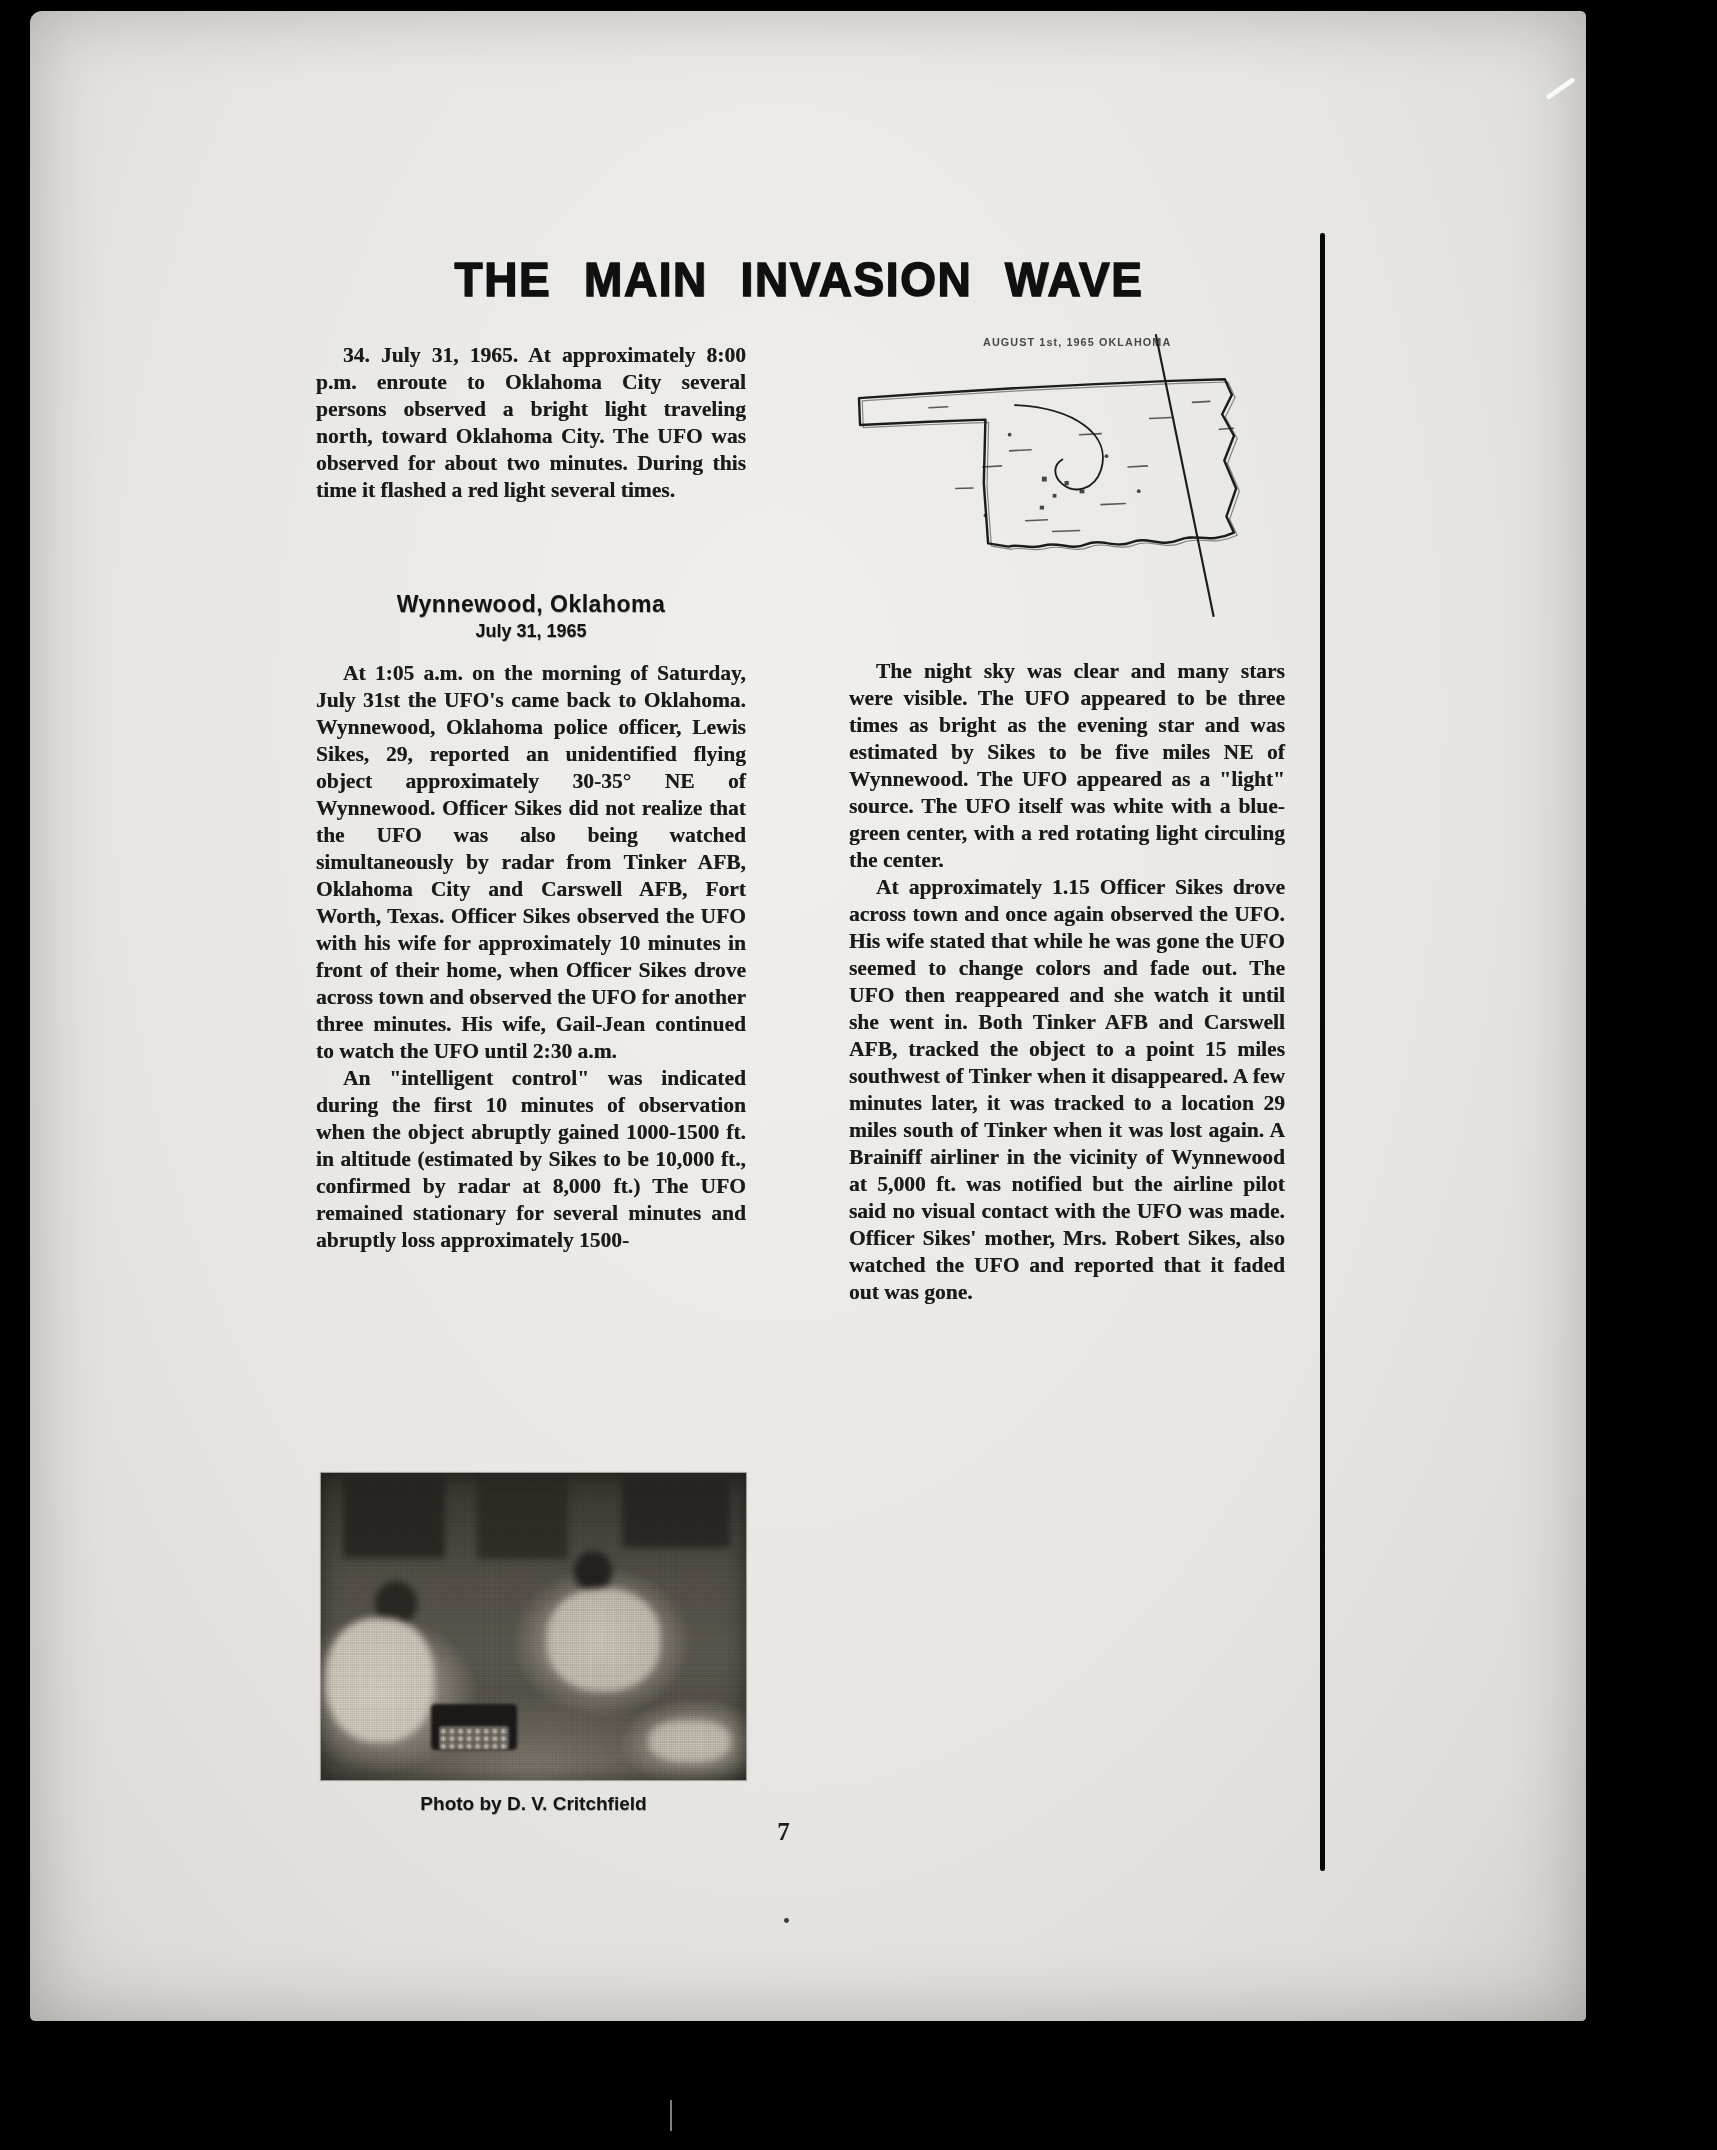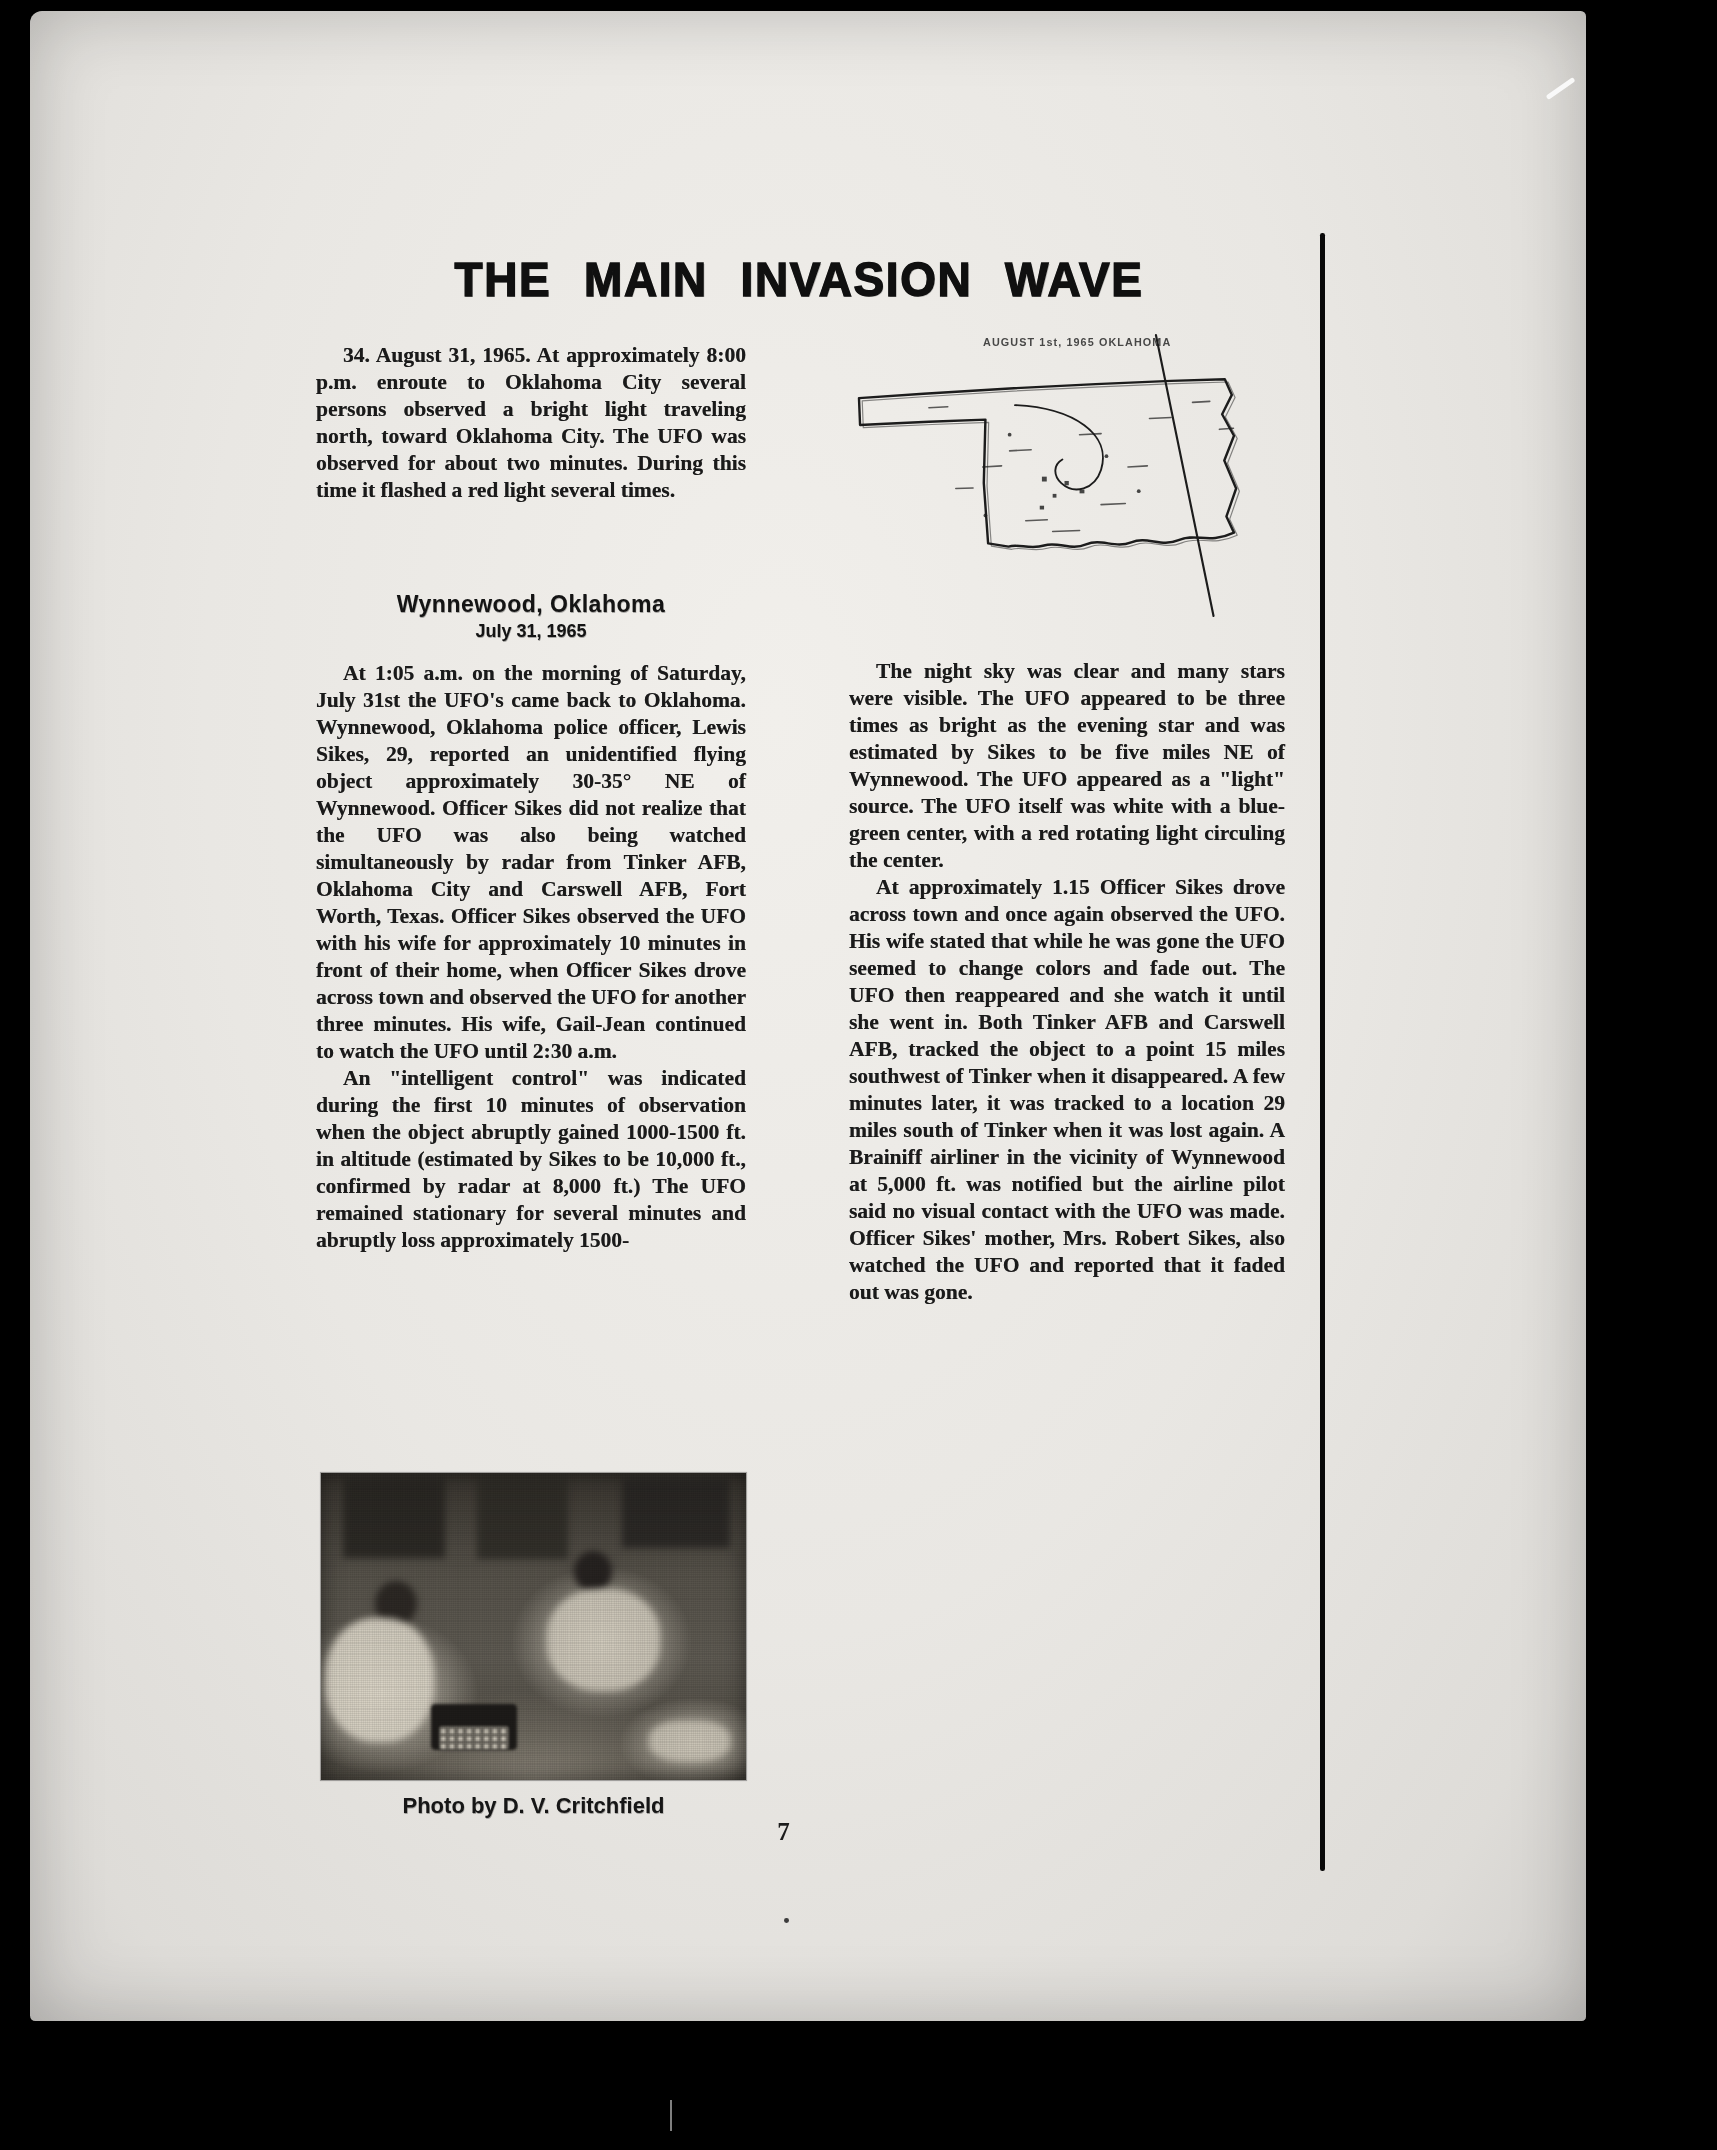--- a/index.html
+++ b/index.html
@@ -63,40 +63,40 @@
   .photo .typewriter{left:110px;top:231px;width:86px;height:46px;background:#1d1b19;border-radius:4.3px;filter:blur(1.6px);}
   .photo .keys{left:118px;top:253px;width:70px;height:24px;border-radius:3.2px;filter:blur(0.8px);
     background:radial-gradient(circle 2.2px at 4.3px 5.4px,#cfc9bb 0 2.2px,transparent 2.7px) 0 0/8.6px 7.5px repeat,#6a665e;}
   .photo .papers{left:328px;top:248px;width:81px;height:40px;border-radius:40%;background:#cbc5b7;opacity:.85;}
   .photo::after{content:"";position:absolute;inset:0;
     background:
       repeating-linear-gradient(0deg, rgba(0,0,0,.07) 0 1.1px, rgba(255,255,255,0) 1.1px 2.2px),
       repeating-linear-gradient(90deg, rgba(0,0,0,.05) 0 1.1px, rgba(255,255,255,0) 1.1px 2.2px);}
 
   .photo-caption{position:absolute;left:291px;top:1782px;width:425px;text-align:center;
-    font-family:"Liberation Sans",sans-serif;font-weight:700;font-size:22px;color:#161616;
+    font-family:"Liberation Sans",sans-serif;font-weight:700;font-size:19px;color:#161616;
     text-shadow:0.5px 0.5px 0 rgba(0,0,0,.3);}
 
   .page-number{position:absolute;left:716px;top:1807px;width:75px;text-align:center;
     font-size:25px;font-weight:700;color:#1c1c1c;}
 
   .scratch{position:absolute;left:1514px;top:75px;width:33px;height:4.8px;background:#fbfbfb;
     border-radius:2.7px;transform:rotate(-35deg);opacity:.95;}
   .speck{position:absolute;left:754px;top:1907px;width:4.8px;height:4.8px;border-radius:50%;background:#3c3c3c;}
   .margin-line{position:absolute;left:670px;top:2100px;width:1.6px;height:31px;background:#e8e8e8;opacity:.55;}
 </style>
 </head>
 <body>
 
 <div class="page">
 
   <div class="title">THE MAIN INVASION WAVE</div>
 
   <div class="intro body-text">
-    <p>34. August 31, 1965. At approximately 8:00 p.m. enroute to Oklahoma City several persons observed a bright light traveling north, toward Oklahoma City. The UFO was observed for about two minutes. During this time it flashed a red light several times.</p>
+    <p>34. July 31, 1965. At approximately 8:00 p.m. enroute to Oklahoma City several persons observed a bright light traveling north, toward Oklahoma City. The UFO was observed for about two minutes. During this time it flashed a red light several times.</p>
   </div>
 
   <div class="map">
     <div class="map-caption">AUGUST 1st, 1965 OKLAHOMA</div>
     <svg width="447" height="269" viewBox="0 0 830 500">
       <g fill="none" stroke="#1c1c1c" stroke-linecap="round" stroke-linejoin="round">
         <path stroke-width="4.5" d="M20,82 L140,74 L300,64 L460,56 L600,50 L700,47
           L713,76 L695,112 L717,152 L699,198 L721,250 L703,302 L717,332
           C670,354 646,332 614,346 C582,360 556,338 526,350
           C496,362 470,342 442,354 C414,366 390,348 364,356

